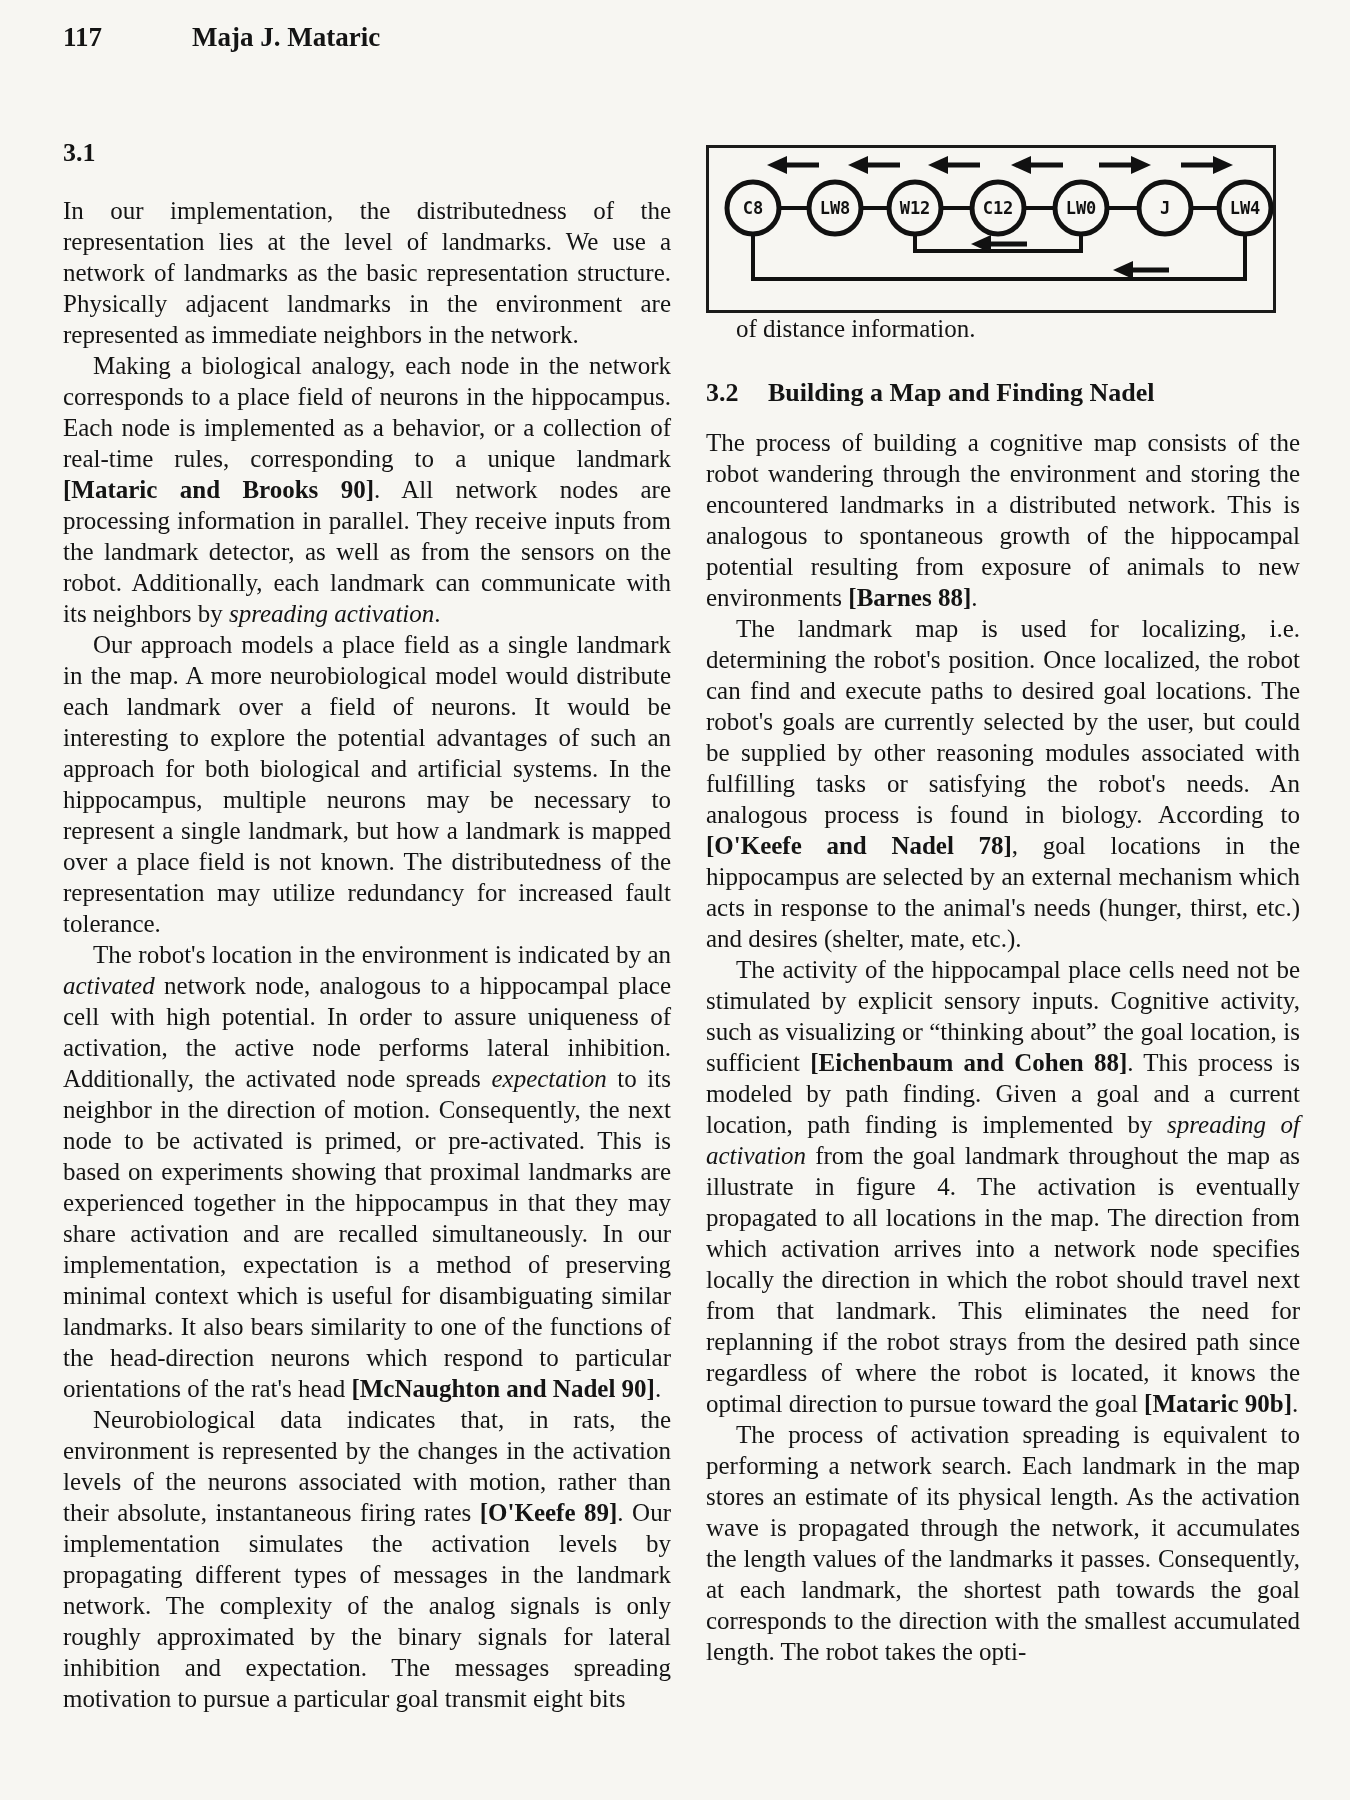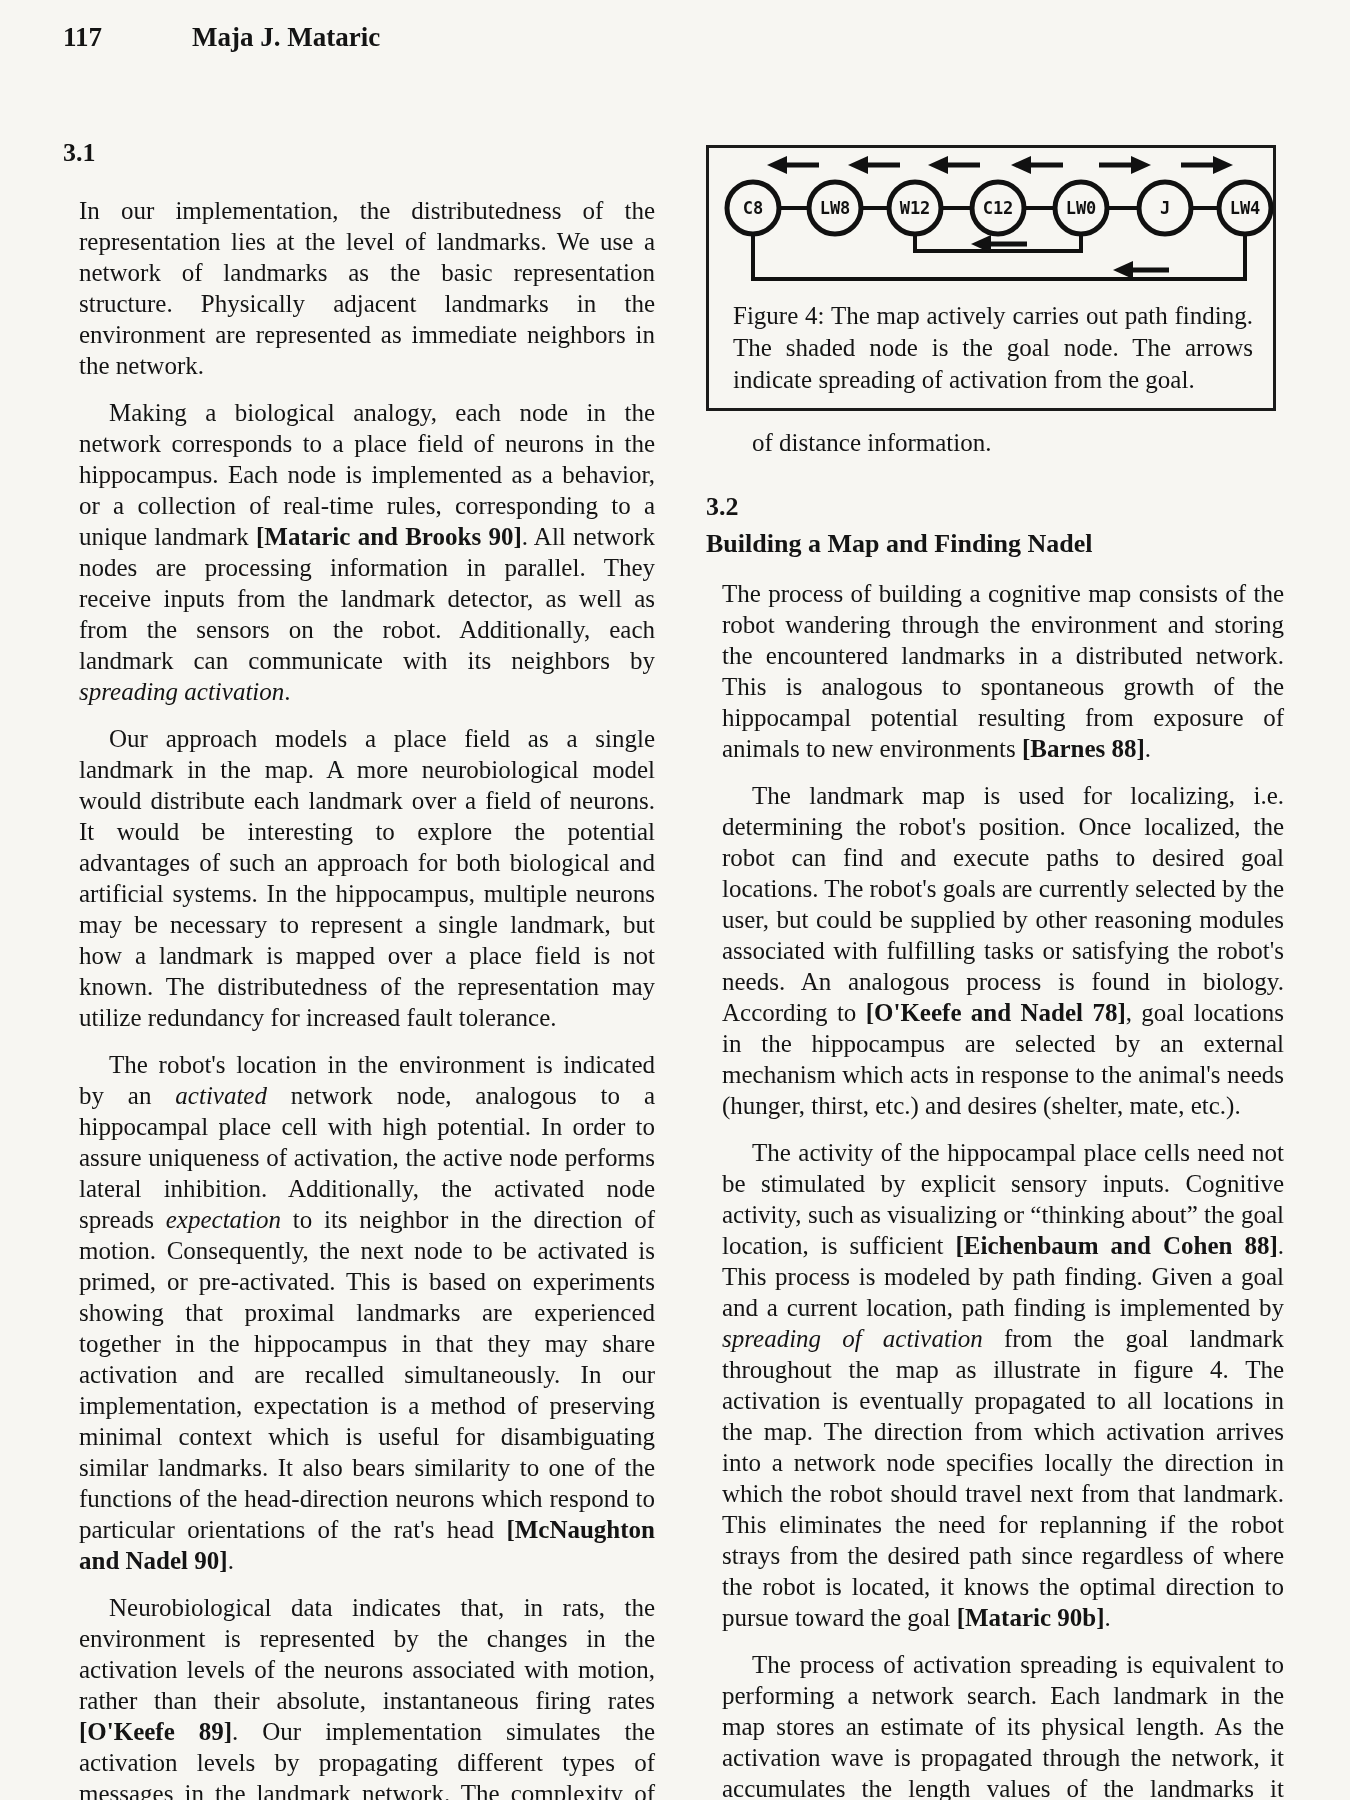--- a/index.html
+++ b/index.html
@@ -25,23 +25,23 @@
   .col-left  { left: 63px;  top: 134px; width: 608px; }
   .col-right { left: 706px; top: 145px; width: 594px; }
 
   .sec-heading {
     display: flex; margin: 0; text-align: left;
     font-size: 26px; line-height: 37px; font-weight: bold;
   }
   .sec-num { flex: none; width: 62px; }
   .sec-title { flex: 1; }
   .sec-31 { margin-bottom: 24px; }
-  .sec-32 { margin-top: 30px; margin-bottom: 4px; flex-direction: column; }
+  .sec-32 { margin-top: 30px; margin-bottom: 16px; }
 
-  p.body-par { margin: 16px; text-indent: 30px; }
+  p.body-par { margin: 0; text-indent: 30px; }
   p.flush { text-indent: 0; }
 
   .figure-box {
     box-sizing: border-box;
     width: 570px;
     border: 3px solid #1b1b1b;
     padding: 0 0 12px 0;
     background: transparent;
   }
   .fig-svg { display: block; width: 588px; height: 150px; }
@@ -154,21 +154,20 @@
       <g>
         <circle class="node-circle" cx="456" cy="60" r="26"></circle>
         <text class="node-label" x="456" y="66">J</text>
       </g>
       <g>
         <circle class="node-circle" cx="536" cy="60" r="26"></circle>
         <text class="node-label" x="536" y="66">LW4</text>
       </g>
     </svg>
 
-    <div class="fig-caption">Figure 4:  The map actively carries out path finding. The shaded node is the goal node. The arrows indicate spreading of activation from the goal.</div>
   </div>
 
   <p class="body-par fragment">of distance information.</p>
 
   <h2 class="sec-heading sec-32">
     <span class="sec-num">3.2</span>
     <span class="sec-title">Building a Map and Finding Nadel</span>
   </h2>
   <p class="body-par flush"><span>The process of building a cognitive map consists of the robot wandering through the environment and storing the encountered landmarks in a distributed network. This is analogous to spontaneous growth of the hippocampal potential resulting from exposure of animals to new environments </span><span style="font-weight: bold;">[Barnes 88]</span><span>.</span></p>
   <p class="body-par"><span>The landmark map is used for localizing, i.e.  determining the robot's position.  Once localized, the robot can find and execute paths to desired goal locations. The robot's goals are currently selected by the user, but could be supplied by other reasoning modules associated with fulfilling tasks or satisfying the robot's needs. An analogous process is found in biology.  According to </span><span style="font-weight: bold;">[O'Keefe and Nadel 78]</span><span>, goal locations in the hippocampus are selected by an external mechanism which acts in response to the animal's needs (hunger, thirst, etc.) and desires (shelter, mate, etc.).</span></p>

